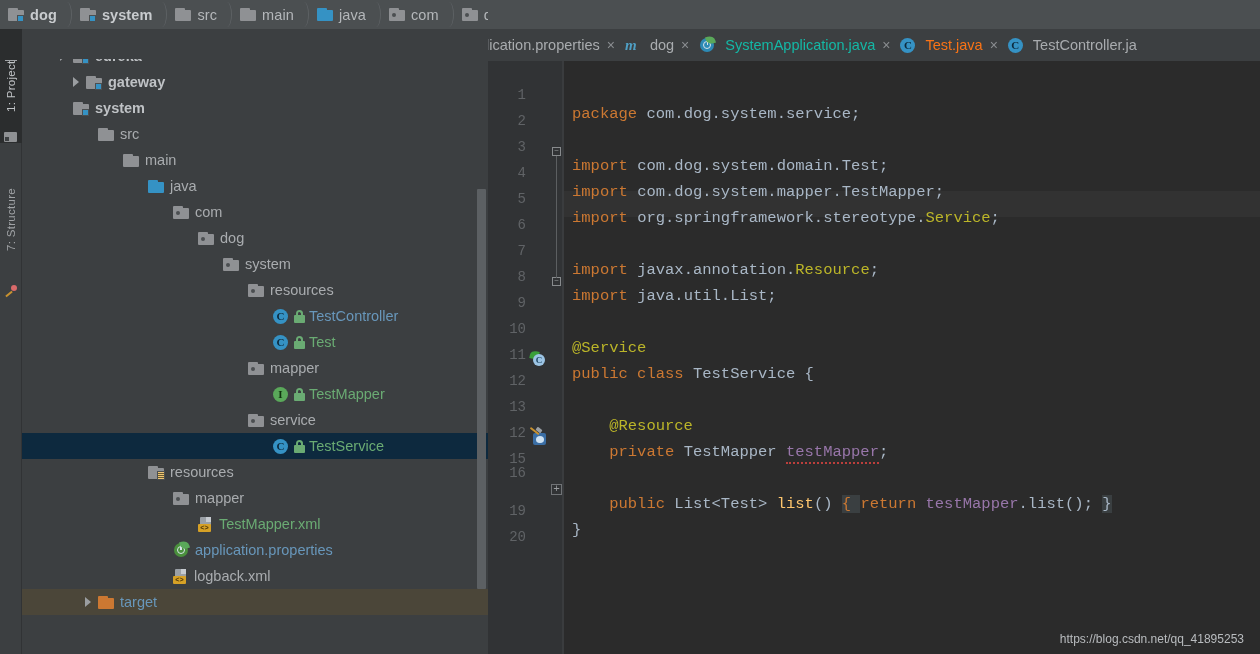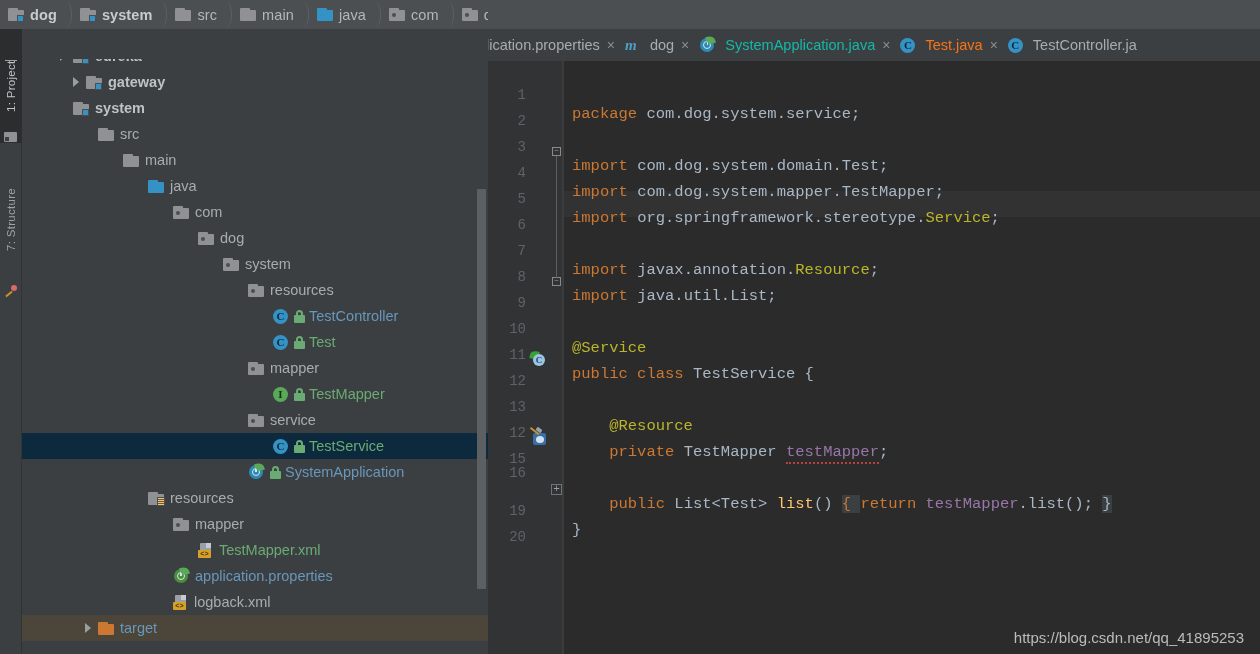--- a/index.html
+++ b/index.html
@@ -149,21 +149,21 @@
   .gut-ic-class .c { position: absolute; left: 3px; top: 3px; width: 12px; height: 12px; border-radius: 50%;
      background: #9cc4e4; color: #1f4763; font: bold 9px "Liberation Serif", serif; text-align: center; line-height: 12px; }
   .gut-ic-class .leaf { position: absolute; left: 0px; top: 0px; width: 9px; height: 8px; background: #3a9f3a; border-radius: 60% 0 60% 0; transform: rotate(12deg); }
 
   .gut-ic-bean { position: absolute; width: 18px; height: 17px; }
   .gut-ic-bean .sq { position: absolute; left: 3px; top: 4px; width: 13px; height: 12px; background: #3a6ea5; border-radius: 2px; }
   .gut-ic-bean .face { position: absolute; left: 6px; top: 7px; width: 8px; height: 7px; background: #cfe2f2; border-radius: 50% 50% 45% 45%; }
   .gut-ic-bean .hd { position: absolute; left: -1px; top: 1px; width: 11px; height: 2.4px; background: #c9922f; transform: rotate(38deg); border-radius: 1px;}
   .gut-ic-bean .hh { position: absolute; left: 6px; top: -1px; width: 6px; height: 4px; background: #9aa0a6; transform: rotate(38deg); border-radius: 1px;}
 
-  .watermark { position: absolute; right: 16px; bottom: 8px; font-size: 15px; color: #b9bcbf; padding-left: 36px; }
+  .watermark { position: absolute; right: 16px; bottom: 8px; font-size: 12px; color: #b9bcbf; padding-left: 36px; }
 
   .ed-topstrip { position: absolute; left: 0; top: 0; width: 772px; height: 29px; background: #4b4f51; }
 </style>
 </head>
 <body>
 
 <div id="app">
 
   <div class="breadcrumb-bar" id="breadcrumb">
       <div class="crumb bold">
@@ -403,33 +403,20 @@
           <span class="row-label">service</span>
         </div>
         <div class="row selected" style="padding-left: 235px;">
           <span class="twisty"></span>
           <span class="ic ic-class">C</span>
           <span class="ic ic-lock">
             <i class="shank"></i>
             <i class="box"></i>
           </span>
           <span class="row-label green">TestService</span>
-        </div>
-        <div class="row" style="padding-left: 210px;">
-          <span class="twisty"></span>
-          <span class="ic ic-spring">
-            <i class="circle"></i>
-            <i class="pw"></i>
-            <i class="leaf"></i>
-          </span>
-          <span class="ic ic-lock">
-            <i class="shank"></i>
-            <i class="box"></i>
-          </span>
-          <span class="row-label blue">SystemApplication</span>
         </div>
         <div class="row" style="padding-left: 110px;">
           <span class="twisty open"></span>
           <span class="ic ic-folder">
             <i class="tab"></i>
             <i class="body"></i>
             <i class="reslines"></i>
           </span>
           <span class="row-label">resources</span>
         </div>

